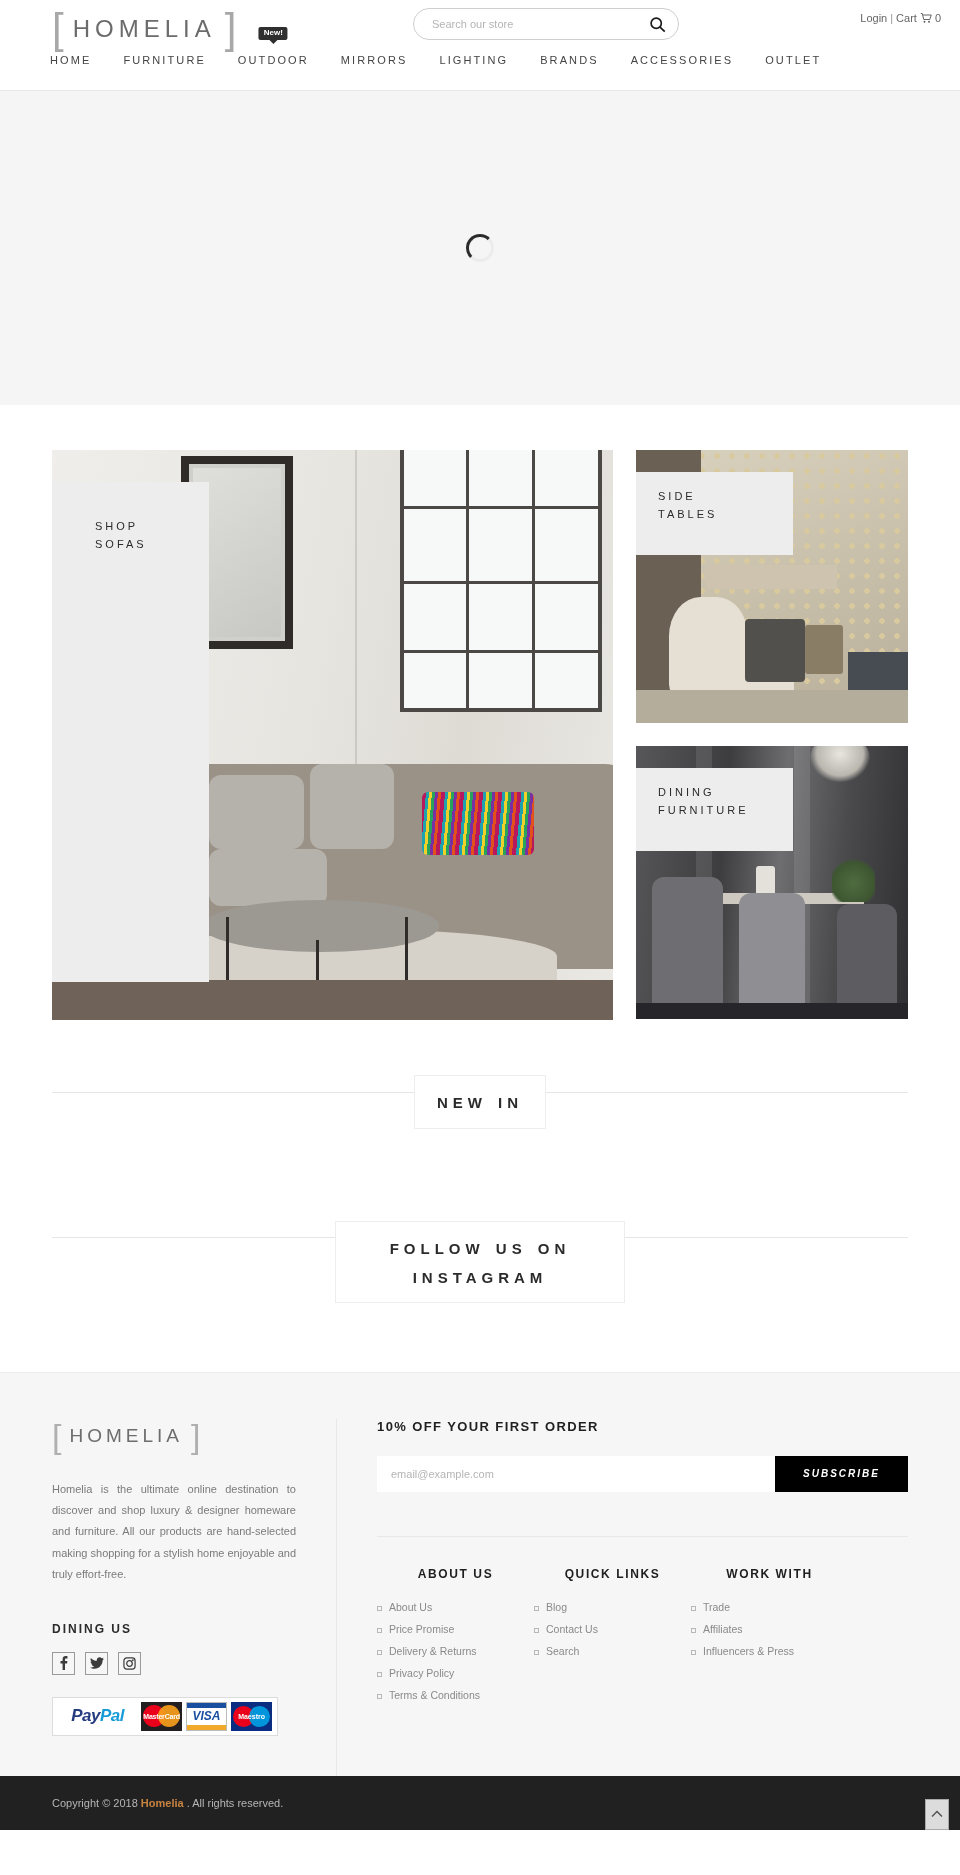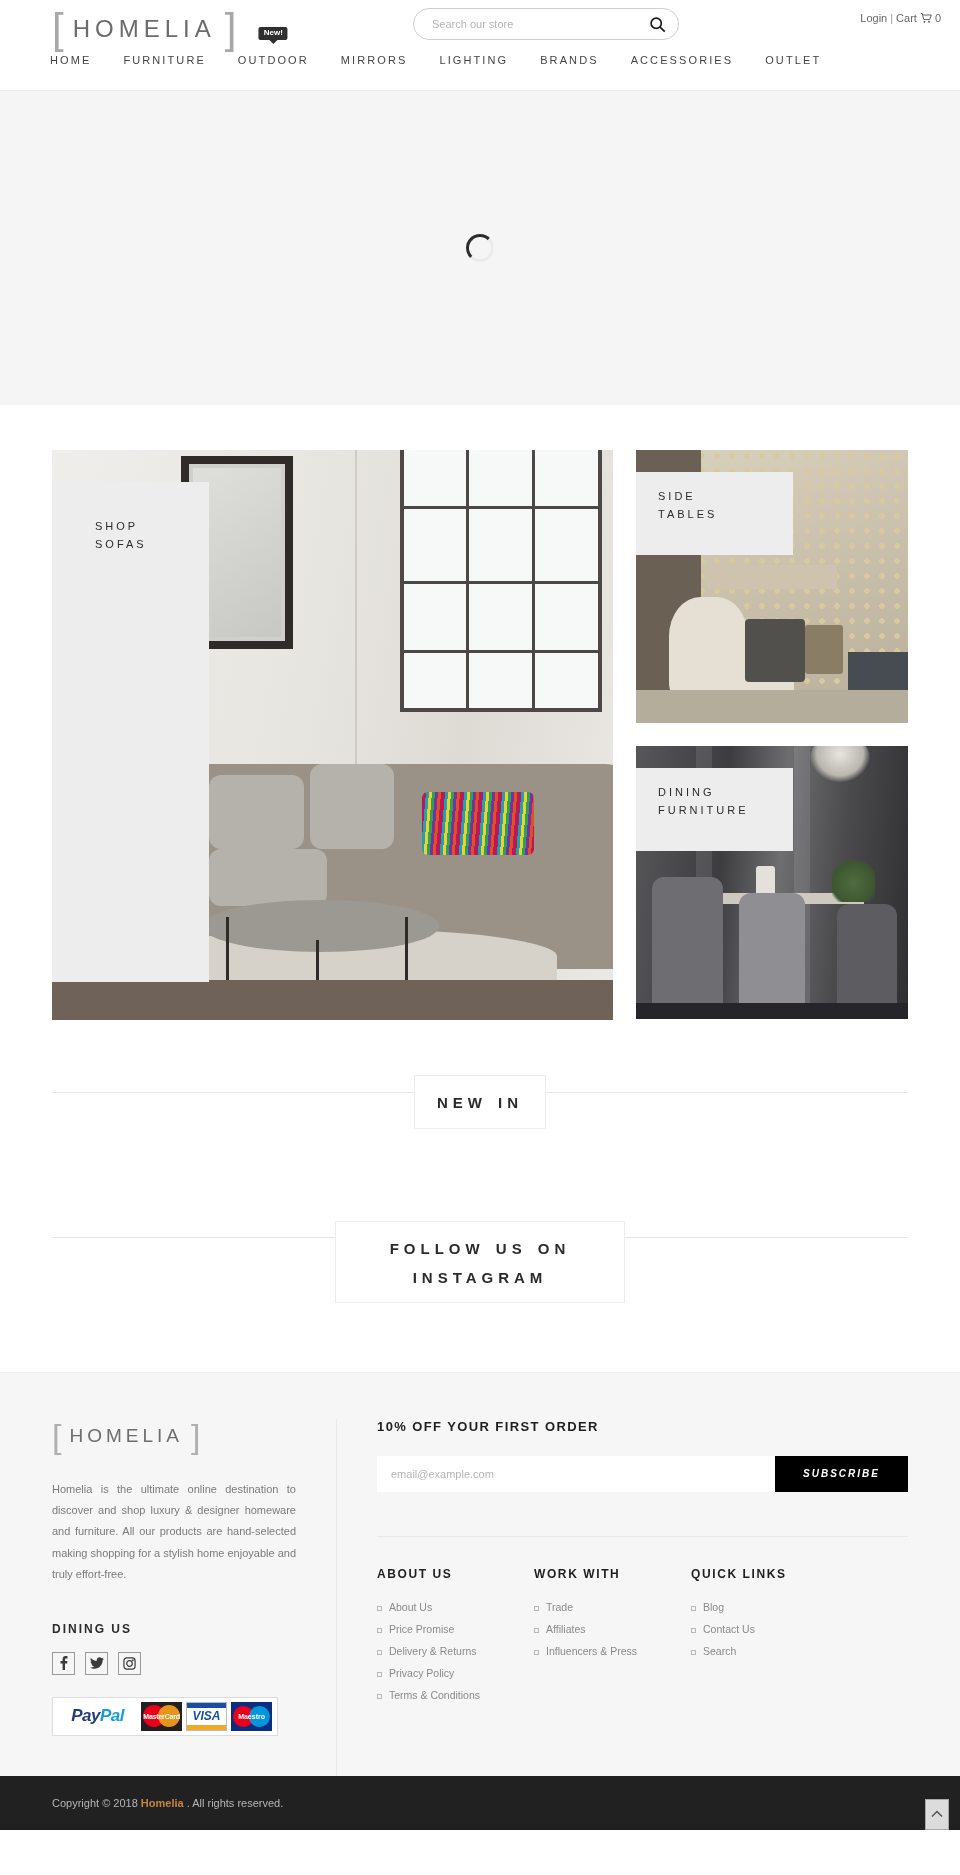--- a/index.html
+++ b/index.html
@@ -373,21 +373,21 @@
     color: #fff;
     border: 0;
     font-size: 10px;
     letter-spacing: 2px;
     font-weight: 700;
     cursor: pointer;
     font-family: "Liberation Sans", sans-serif;
     font-style: italic;
   }
 
-  .link-cols { display: flex; border-top: 1px solid #e8e8e8; padding-top: 30px; }
+  .link-cols { display: flex; border-top: 1px solid #e8e8e8; padding-top: 30px; text-align: center; }
   .link-col { width: 157px; }
   .link-col:nth-child(2) { width: 157px; }
   .link-col h4 {
     font-size: 12px;
     letter-spacing: 1.6px;
     color: #1f1f1f;
     font-weight: 700;
     margin: 0 0 20px;
   }
   .link-col ul { list-style: none; margin: 0; padding: 0; }
@@ -670,51 +670,51 @@
               <a href="#">Privacy Policy</a>
             </li>
           <li>
               <i class="link-bullet"></i>
               <a href="#">Terms &amp; Conditions</a>
             </li>
         </ul>
       </div>
 
       <div class="link-col">
+        <h4>QUICK LINKS</h4>
+        <ul>
+          <li>
+              <i class="link-bullet"></i>
+              <a href="#">Blog</a>
+            </li>
+          <li>
+              <i class="link-bullet"></i>
+              <a href="#">Contact Us</a>
+            </li>
+          <li>
+              <i class="link-bullet"></i>
+              <a href="#">Search</a>
+            </li>
+        </ul>
+      </div>
+
+      <div class="link-col">
         <h4>WORK WITH</h4>
         <ul>
           <li>
               <i class="link-bullet"></i>
               <a href="#">Trade</a>
             </li>
           <li>
               <i class="link-bullet"></i>
               <a href="#">Affiliates</a>
             </li>
           <li>
               <i class="link-bullet"></i>
               <a href="#">Influencers &amp; Press</a>
-            </li>
-        </ul>
-      </div>
-
-      <div class="link-col">
-        <h4>QUICK LINKS</h4>
-        <ul>
-          <li>
-              <i class="link-bullet"></i>
-              <a href="#">Blog</a>
-            </li>
-          <li>
-              <i class="link-bullet"></i>
-              <a href="#">Contact Us</a>
-            </li>
-          <li>
-              <i class="link-bullet"></i>
-              <a href="#">Search</a>
             </li>
         </ul>
       </div>
 
     </div>
   </div>
 
 </footer>
 
 <div class="copyright-bar">

